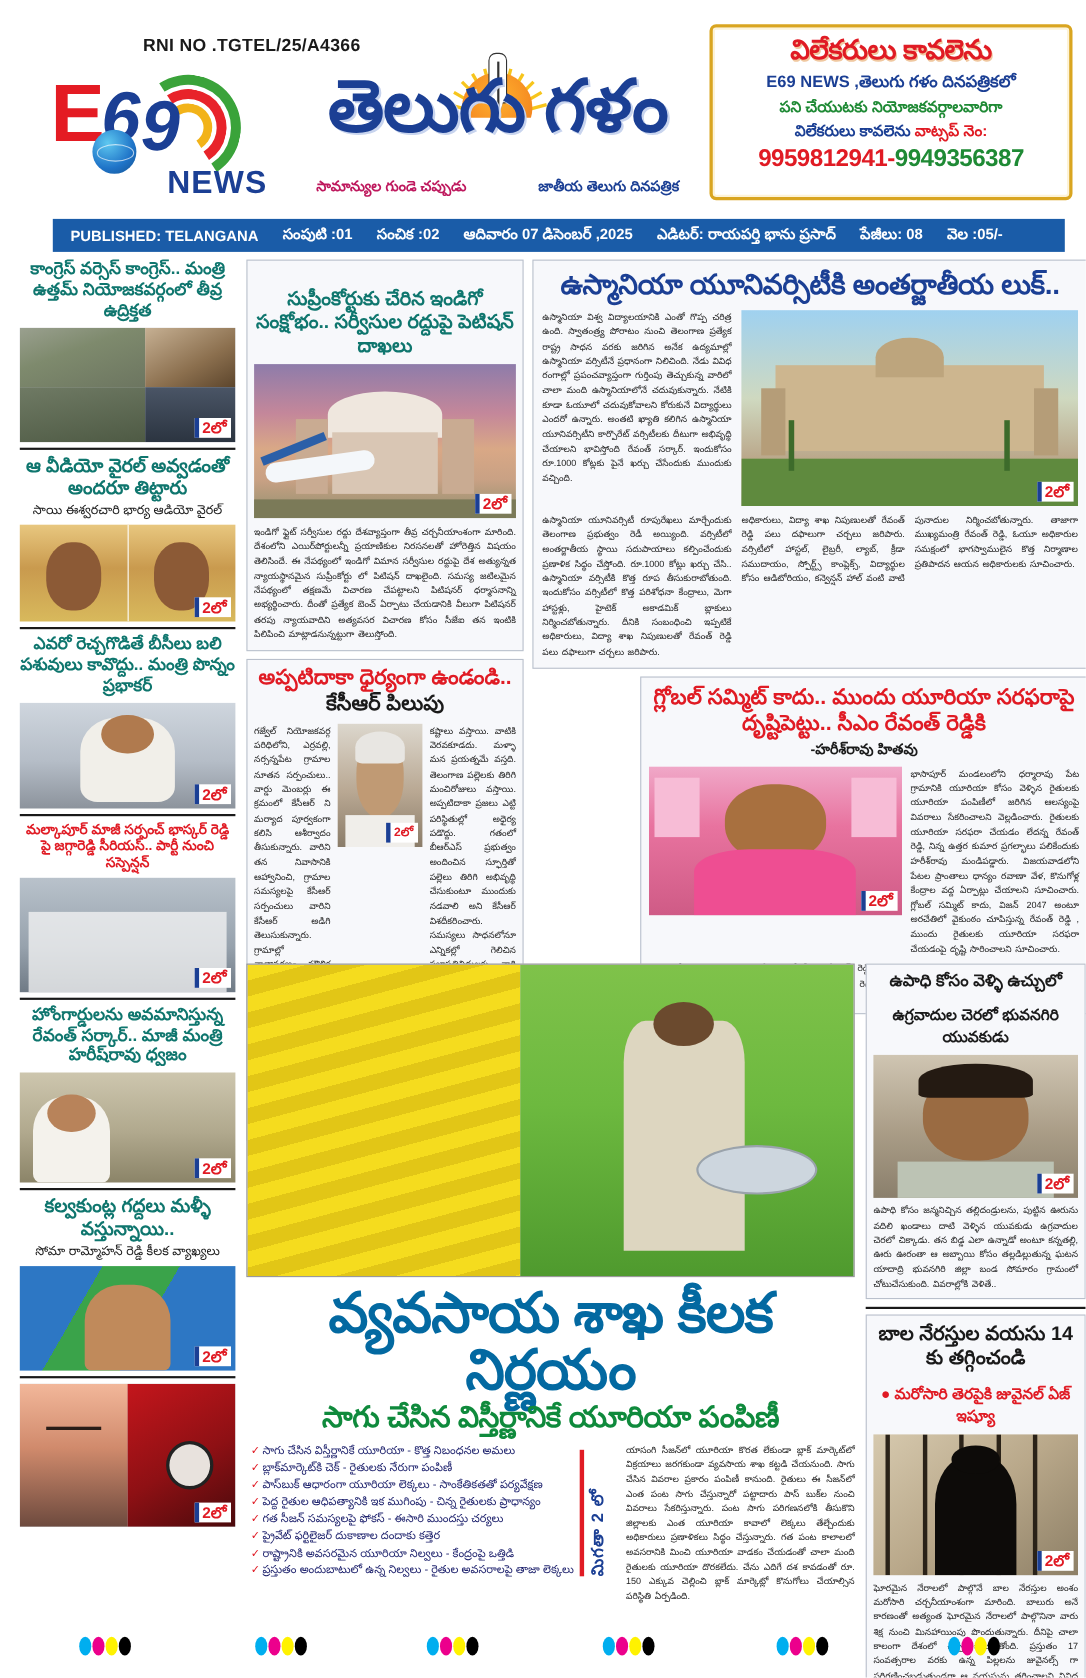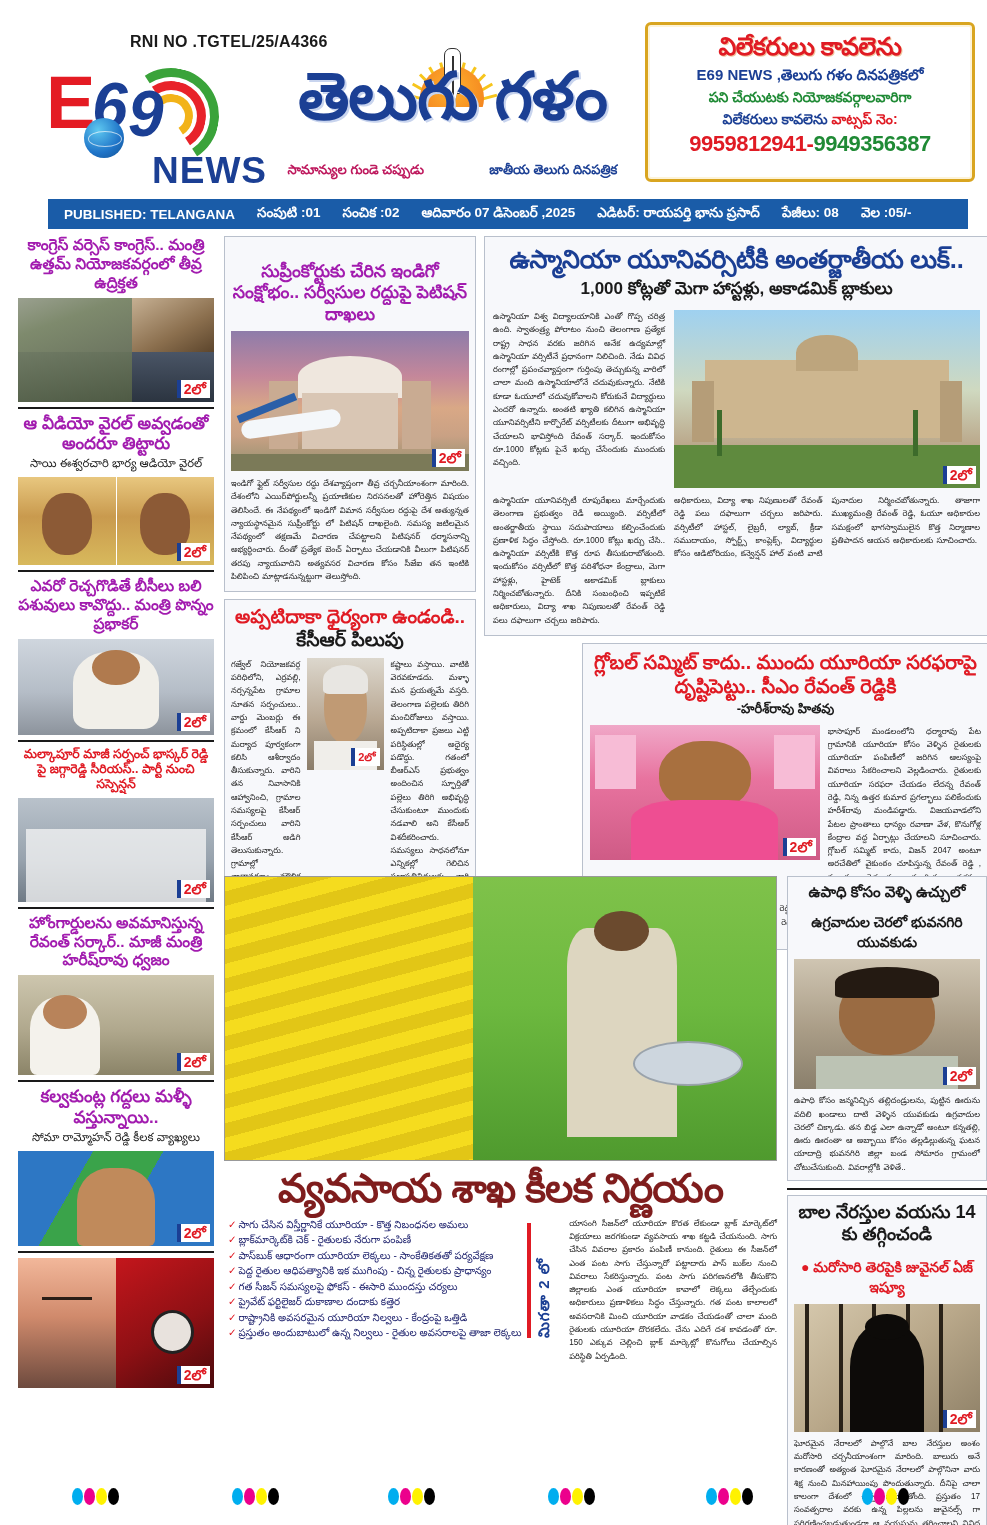--- a/index.html
+++ b/index.html
@@ -36,21 +36,21 @@
   .arc { position:absolute; border-style:solid; border-color:transparent; border-radius:50%; }
   .a1 { width:96px; height:96px; left:8px; top:0px; border-width:9px; border-right-color:#3aa33a; border-top-color:#3aa33a; transform:rotate(12deg);}
   .a2 { width:70px; height:70px; left:21px; top:13px; border-width:9px; border-right-color:#e8232a; border-top-color:#e8232a; transform:rotate(12deg);}
   .a3 { width:44px; height:44px; left:34px; top:26px; border-width:8px; border-right-color:#f2b319; border-top-color:#f2b319; transform:rotate(12deg);}
   .globe {
     position:absolute; left:44px; top:56px; width:40px; height:40px; border-radius:50%;
     background:radial-gradient(circle at 35% 30%, #5ec8f0 0%, #1f74c8 60%, #14508f 100%);
   }
   .globe:before{content:"";position:absolute;left:4px;top:13px;width:32px;height:14px;border:1.5px solid rgba(255,255,255,.65);border-radius:50%;}
   .le-news {
-    position:absolute; left:112px; top:88px; font-size:37px; font-weight:bold;
+    position:absolute; left:112px; top:88px; font-size:29px; font-weight:bold;
     color:#1b3f94; letter-spacing:1px;
   }
   
   .title-wrap { position:absolute; left:255px; top:22px; width:395px; height:170px; text-align:center; }
   .sunburst { position:absolute; left:135px; top:0px; width:125px; height:85px; overflow:hidden;}
   .ray { position:absolute; left:61px; bottom:0; width:3px; height:46px; background:#f7c51c; transform-origin:50% 100%;}
   .sun-disc {
     position:absolute; left:30px; top:44px; width:64px; height:64px; border-radius:50%;
     background:radial-gradient(circle at 50% 35%, #ffb22e 0%, #f4851f 70%, #e8651a 100%);
   }
@@ -96,21 +96,21 @@
   .content { position:absolute; left:12px; top:236px; width:963px; height:1245px; }
   .rule { border-top:2px solid #1a1a1a; margin:5px 0 5px; }
 
   
   .col-l { position:absolute; left:6px; top:0; width:196px; }
   .col-2 { position:absolute; left:212px; top:0; width:252px; }
   .col-mid { position:absolute; left:472px; top:0; width:505px; }
 
   .box { border:1px solid #b9c0cc; background:#f7f8fb; }
 
-  .hl { text-align:center; color:#a21caf; font-weight:bold; line-height:1.22; }
+  .hl { text-align:center; color:#0f766e; font-weight:bold; line-height:1.22; }
   .hl-s { font-size:15.5px; }
   .hl-m { font-size:17px; }
   .hl-red { color:#e01b24; }
   .sub-c { text-align:center; font-size:11.5px; color:#1a1a1a; margin-top:2px; }
 
   .photo { position:relative; width:100%; background:#cfd3d8; overflow:hidden; }
   .badge2 {
     position:absolute; right:4px; bottom:4px; background:#fff;
     border-left:4px solid #1b3f94; padding:0 4px 0 3px;
     font-size:14px; font-weight:bold; color:#e01b24; line-height:18px;
@@ -152,21 +152,21 @@
 
   .kcr-h { font-size:19px; font-weight:bold; color:#e01b24; text-align:center; line-height:1.2; }
   .kcr-h .blk { color:#1a1a1a; }
 
   .glob-h { font-size:19.5px; font-weight:bold; color:#e01b24; text-align:center; line-height:1.25; }
   .glob-by { font-size:13px; font-weight:bold; color:#1a1a1a; text-align:center; margin-top:2px; }
 
   
   .agri { position:absolute; left:212px; top:640px; width:553px; }
   .agri-h1 {
-    font-size:40px; font-weight:bold; color:#7f1d1d; text-align:center;
+    font-size:51px; font-weight:bold; color:#0369a1; text-align:center;
     line-height:1.02; letter-spacing:-1px;
   }
   .agri-h2 {
     font-size:27px; font-weight:bold; color:#0f8a3c; text-align:center;
     line-height:1.1; margin-top:2px; letter-spacing:-.4px;
   }
   .bullets { padding-left:4px; }
   .bullet { font-size:10.2px; color:#1b1f6b; line-height:1.52; white-space:nowrap; }
   .bullet .ck { color:#e01b24; font-weight:bold; margin-right:2px; }
   .vert-tag {
@@ -372,21 +372,20 @@
             </div>
             <div class="body-tx" style="width:35%;">కష్టాలు వస్తాయి. వాటికి వెరవకూడదు. మళ్ళా మన ప్రయత్నమే వస్తది. తెలంగాణ పల్లెలకు తిరిగి మంచిరోజులు వస్తాయి. అప్పటిదాకా ప్రజలు ఎట్టి పరిస్థితుల్లో అధైర్య పడొద్దు. గతంలో బీఆర్ఎస్ ప్రభుత్వం అందించిన స్ఫూర్తితో పల్లెలు తిరిగి అభివృద్ధి చేసుకుంటూ ముందుకు నడవాలి అని కేసీఆర్ విశదీకరించారు. సమస్యలు సాధనలోనూ ఎన్నికల్లో గెలిచిన ప్రజాప్రతినిధులకు వారి బాధ్యతలు గుర్తుచేశారు. గుండెనిబ్బరంతో పని చేస్తూ ముందుకు సాగాలని సూచించారు. మరో ఏడాదిన్నరలో ప్రజాకూటమి ప్రభుత్వం పతనమవుతుందని వారు వెంట పెట్టుబడిపై భరోసా ఇచ్చే దిశగా కేసీఆర్ తెలిపారు.</div>
           </div>
         </div>
       </div>
     </div>
 
     <div class="col-mid">
       <div class="box" style="padding:7px 8px 8px;">
         <div class="feat-h">ఉస్మానియా యూనివర్సిటీకి అంతర్జాతీయ లుక్..</div>
-        <div class="feat-sub">1,000 కోట్లతో మెగా హాస్టళ్లు, అకాడమిక్ బ్లాకులు</div>
         <div style="display:flex;gap:9px;margin-top:8px;">
           <div class="body-tx" style="width:36%;">ఉస్మానియా విశ్వ విద్యాలయానికి ఎంతో గొప్ప చరిత్ర ఉంది. స్వాతంత్ర్య పోరాటం నుంచి తెలంగాణ ప్రత్యేక రాష్ట్ర సాధన వరకు జరిగిన అనేక ఉద్యమాల్లో ఉస్మానియా వర్సిటీనే ప్రధానంగా నిలిచింది. నేడు వివిధ రంగాల్లో ప్రపంచవ్యాప్తంగా గుర్తింపు తెచ్చుకున్న వారిలో చాలా మంది ఉస్మానియాలోనే చదువుకున్నారు. నేటికి కూడా ఓయూలో చదువుకోవాలని కోరుకునే విద్యార్థులు ఎందరో ఉన్నారు. అంతటి ఖ్యాతి కలిగిన ఉస్మానియా యూనివర్సిటీని కార్పొరేట్ వర్సిటీలకు దీటుగా అభివృద్ధి చేయాలని భావిస్తోంది రేవంత్ సర్కార్. ఇందుకోసం రూ.1000 కోట్లకు పైనే ఖర్చు చేసేందుకు ముందుకు వచ్చింది.</div>
           <div style="width:64%;">
             <div class="photo ph-osmania" style="height:178px;">
               <div style="position:absolute;left:10%;top:28%;width:80%;height:44%;background:#cdb68f;"></div>
               <div style="position:absolute;left:40%;top:14%;width:20%;height:20%;border-radius:50% 50% 0 0;background:#bda57d;"></div>
               <div style="position:absolute;left:6%;top:40%;width:7%;height:34%;background:#b59d78;"></div>
               <div style="position:absolute;left:87%;top:40%;width:7%;height:34%;background:#b59d78;"></div>
               <div style="position:absolute;left:0;bottom:0;width:100%;height:24%;background:#5f8a3e;"></div>
               <div style="position:absolute;left:14%;bottom:18%;width:5px;height:26%;background:#3d6b2b;"></div>
@@ -427,20 +426,21 @@
 
     <div class="agri">
       <div class="photo" style="height:285px;border:1px solid #999;">
         <div class="ph-yellow" style="position:absolute;left:0;top:0;width:45%;height:100%;"></div>
         <div class="ph-field" style="position:absolute;left:45%;top:0;width:55%;height:100%;"></div>
         <div style="position:absolute;left:62%;top:18%;width:20%;height:74%;background:#ddd6c0;border-radius:18% 18% 0 0;"></div>
         <div style="position:absolute;left:67%;top:12%;width:10%;height:14%;border-radius:50%;background:#6b4a2e;"></div>
         <div style="position:absolute;left:74%;top:58%;width:20%;height:16%;border-radius:50%;background:#cdd6de;border:2px solid #9aa3ab;"></div>
       </div>
       <div class="agri-h1" style="margin-top:7px;">వ్యవసాయ శాఖ కీలక నిర్ణయం</div>
+      <div class="agri-h2">సాగు చేసిన విస్తీర్ణానికే యూరియా పంపిణీ</div>
 
       <div style="display:flex;gap:8px;margin-top:8px;">
         <div class="bullets" style="width:52%;">
           <div class="bullet"><span class="ck">✓</span><span>సాగు చేసిన విస్తీర్ణానికే యూరియా - కొత్త నిబంధనల అమలు</span></div>
           <div class="bullet"><span class="ck">✓</span><span>బ్లాక్‌మార్కెట్‌కి చెక్ - రైతులకు నేరుగా పంపిణీ</span></div>
           <div class="bullet"><span class="ck">✓</span><span>పాస్‌బుక్ ఆధారంగా యూరియా లెక్కలు - సాంకేతికతతో పర్యవేక్షణ</span></div>
           <div class="bullet"><span class="ck">✓</span><span>పెద్ద రైతుల ఆధిపత్యానికి ఇక ముగింపు - చిన్న రైతులకు ప్రాధాన్యం</span></div>
           <div class="bullet"><span class="ck">✓</span><span>గత సీజన్ సమస్యలపై ఫోకస్ - ఈసారి ముందస్తు చర్యలు</span></div>
           <div class="bullet"><span class="ck">✓</span><span>ప్రైవేట్ ఫర్టిలైజర్ దుకాణాల దందాకు కత్తెర</span></div>
           <div class="bullet"><span class="ck">✓</span><span>రాష్ట్రానికి అవసరమైన యూరియా నిల్వలు - కేంద్రంపై ఒత్తిడి</span></div>

